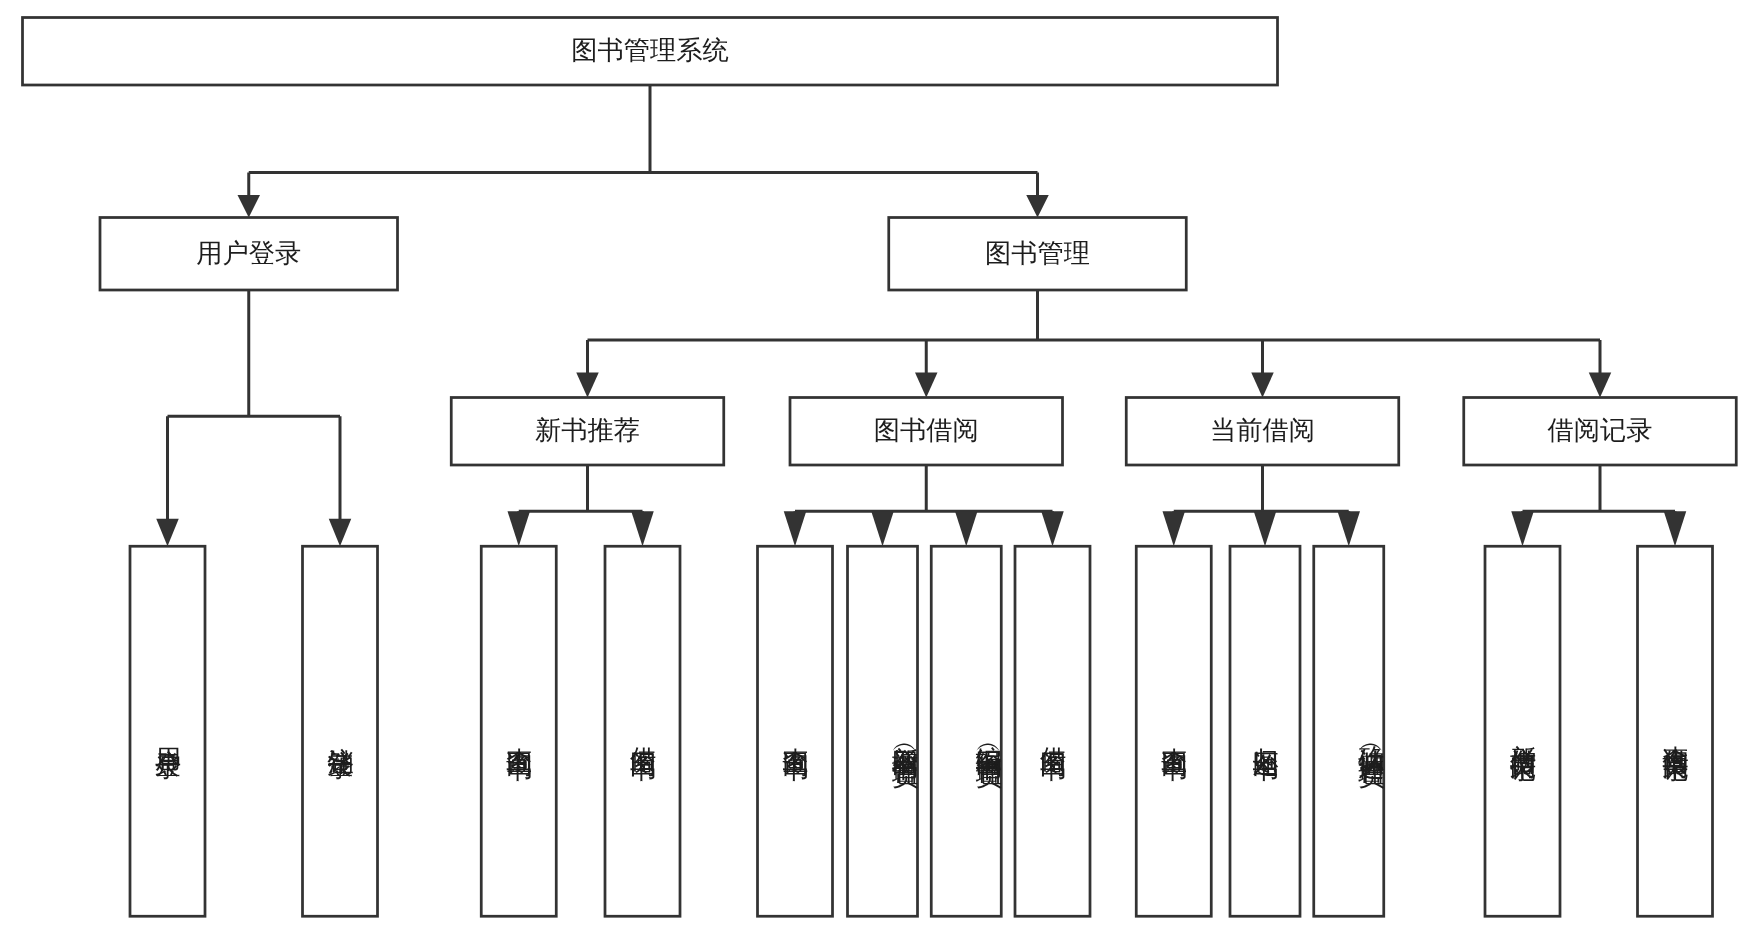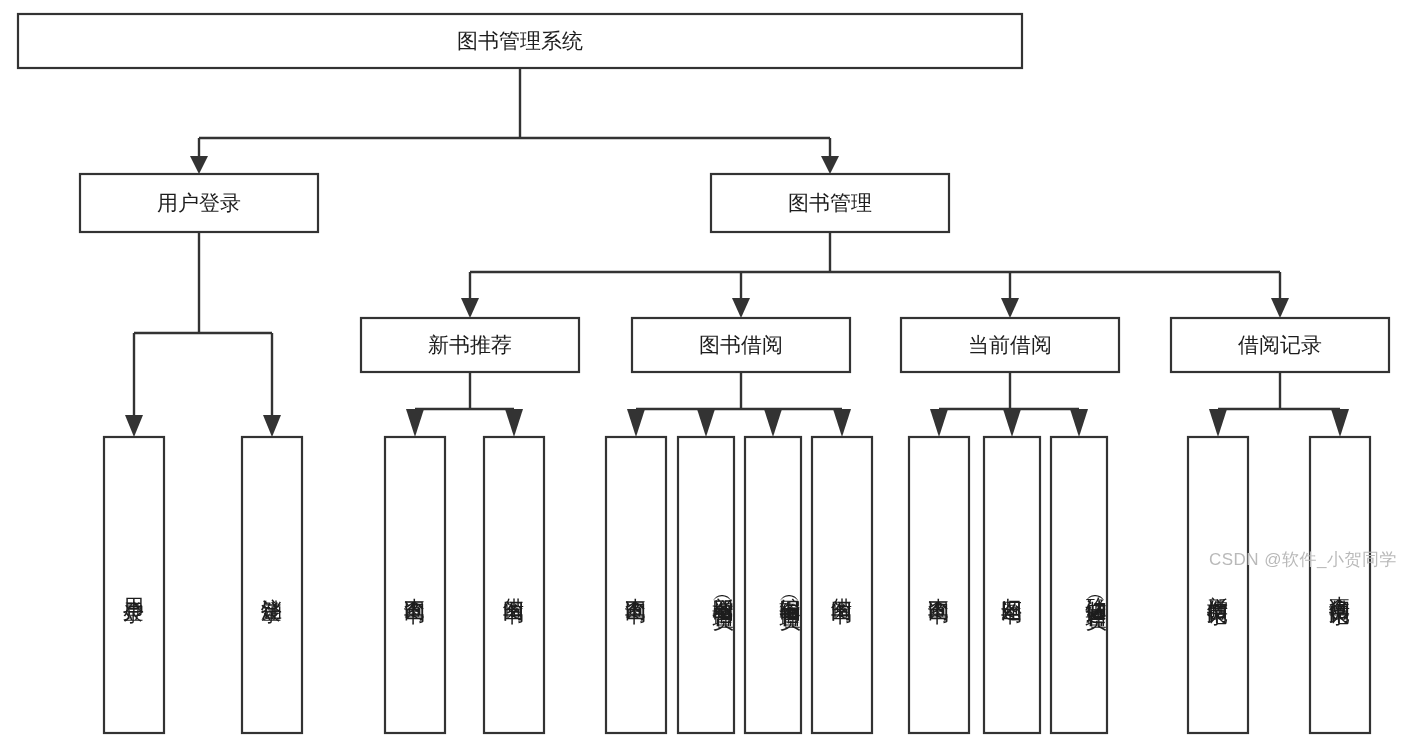--- a/index.html
+++ b/index.html
@@ -228,14 +228,13 @@
       <div class="leaf-label topped" style="left: 678px; top: 445px; width: 56px; height: 288px;">新增图书（管理员）</div>
       <div class="leaf-label topped" style="left: 745px; top: 445px; width: 56px; height: 288px;">编辑图书（管理员）</div>
       <div class="leaf-label centered" style="left: 812px; top: 437px; width: 60px; height: 296px;">借阅图书</div>
       <div class="leaf-label centered" style="left: 909px; top: 437px; width: 60px; height: 296px;">查询图书</div>
       <div class="leaf-label centered" style="left: 984px; top: 437px; width: 56px; height: 296px;">归还图书</div>
       <div class="leaf-label topped" style="left: 1051px; top: 445px; width: 56px; height: 288px;">确认归还（管理员）</div>
       <div class="leaf-label centered" style="left: 1188px; top: 437px; width: 60px; height: 296px;">新增借阅记录</div>
       <div class="leaf-label centered" style="left: 1310px; top: 437px; width: 60px; height: 296px;">查询借阅记录</div>
     </div>
 
-  <div id="watermark">CSDN @软件_小贺同学</div>
 </div>
 
 </body></html>

